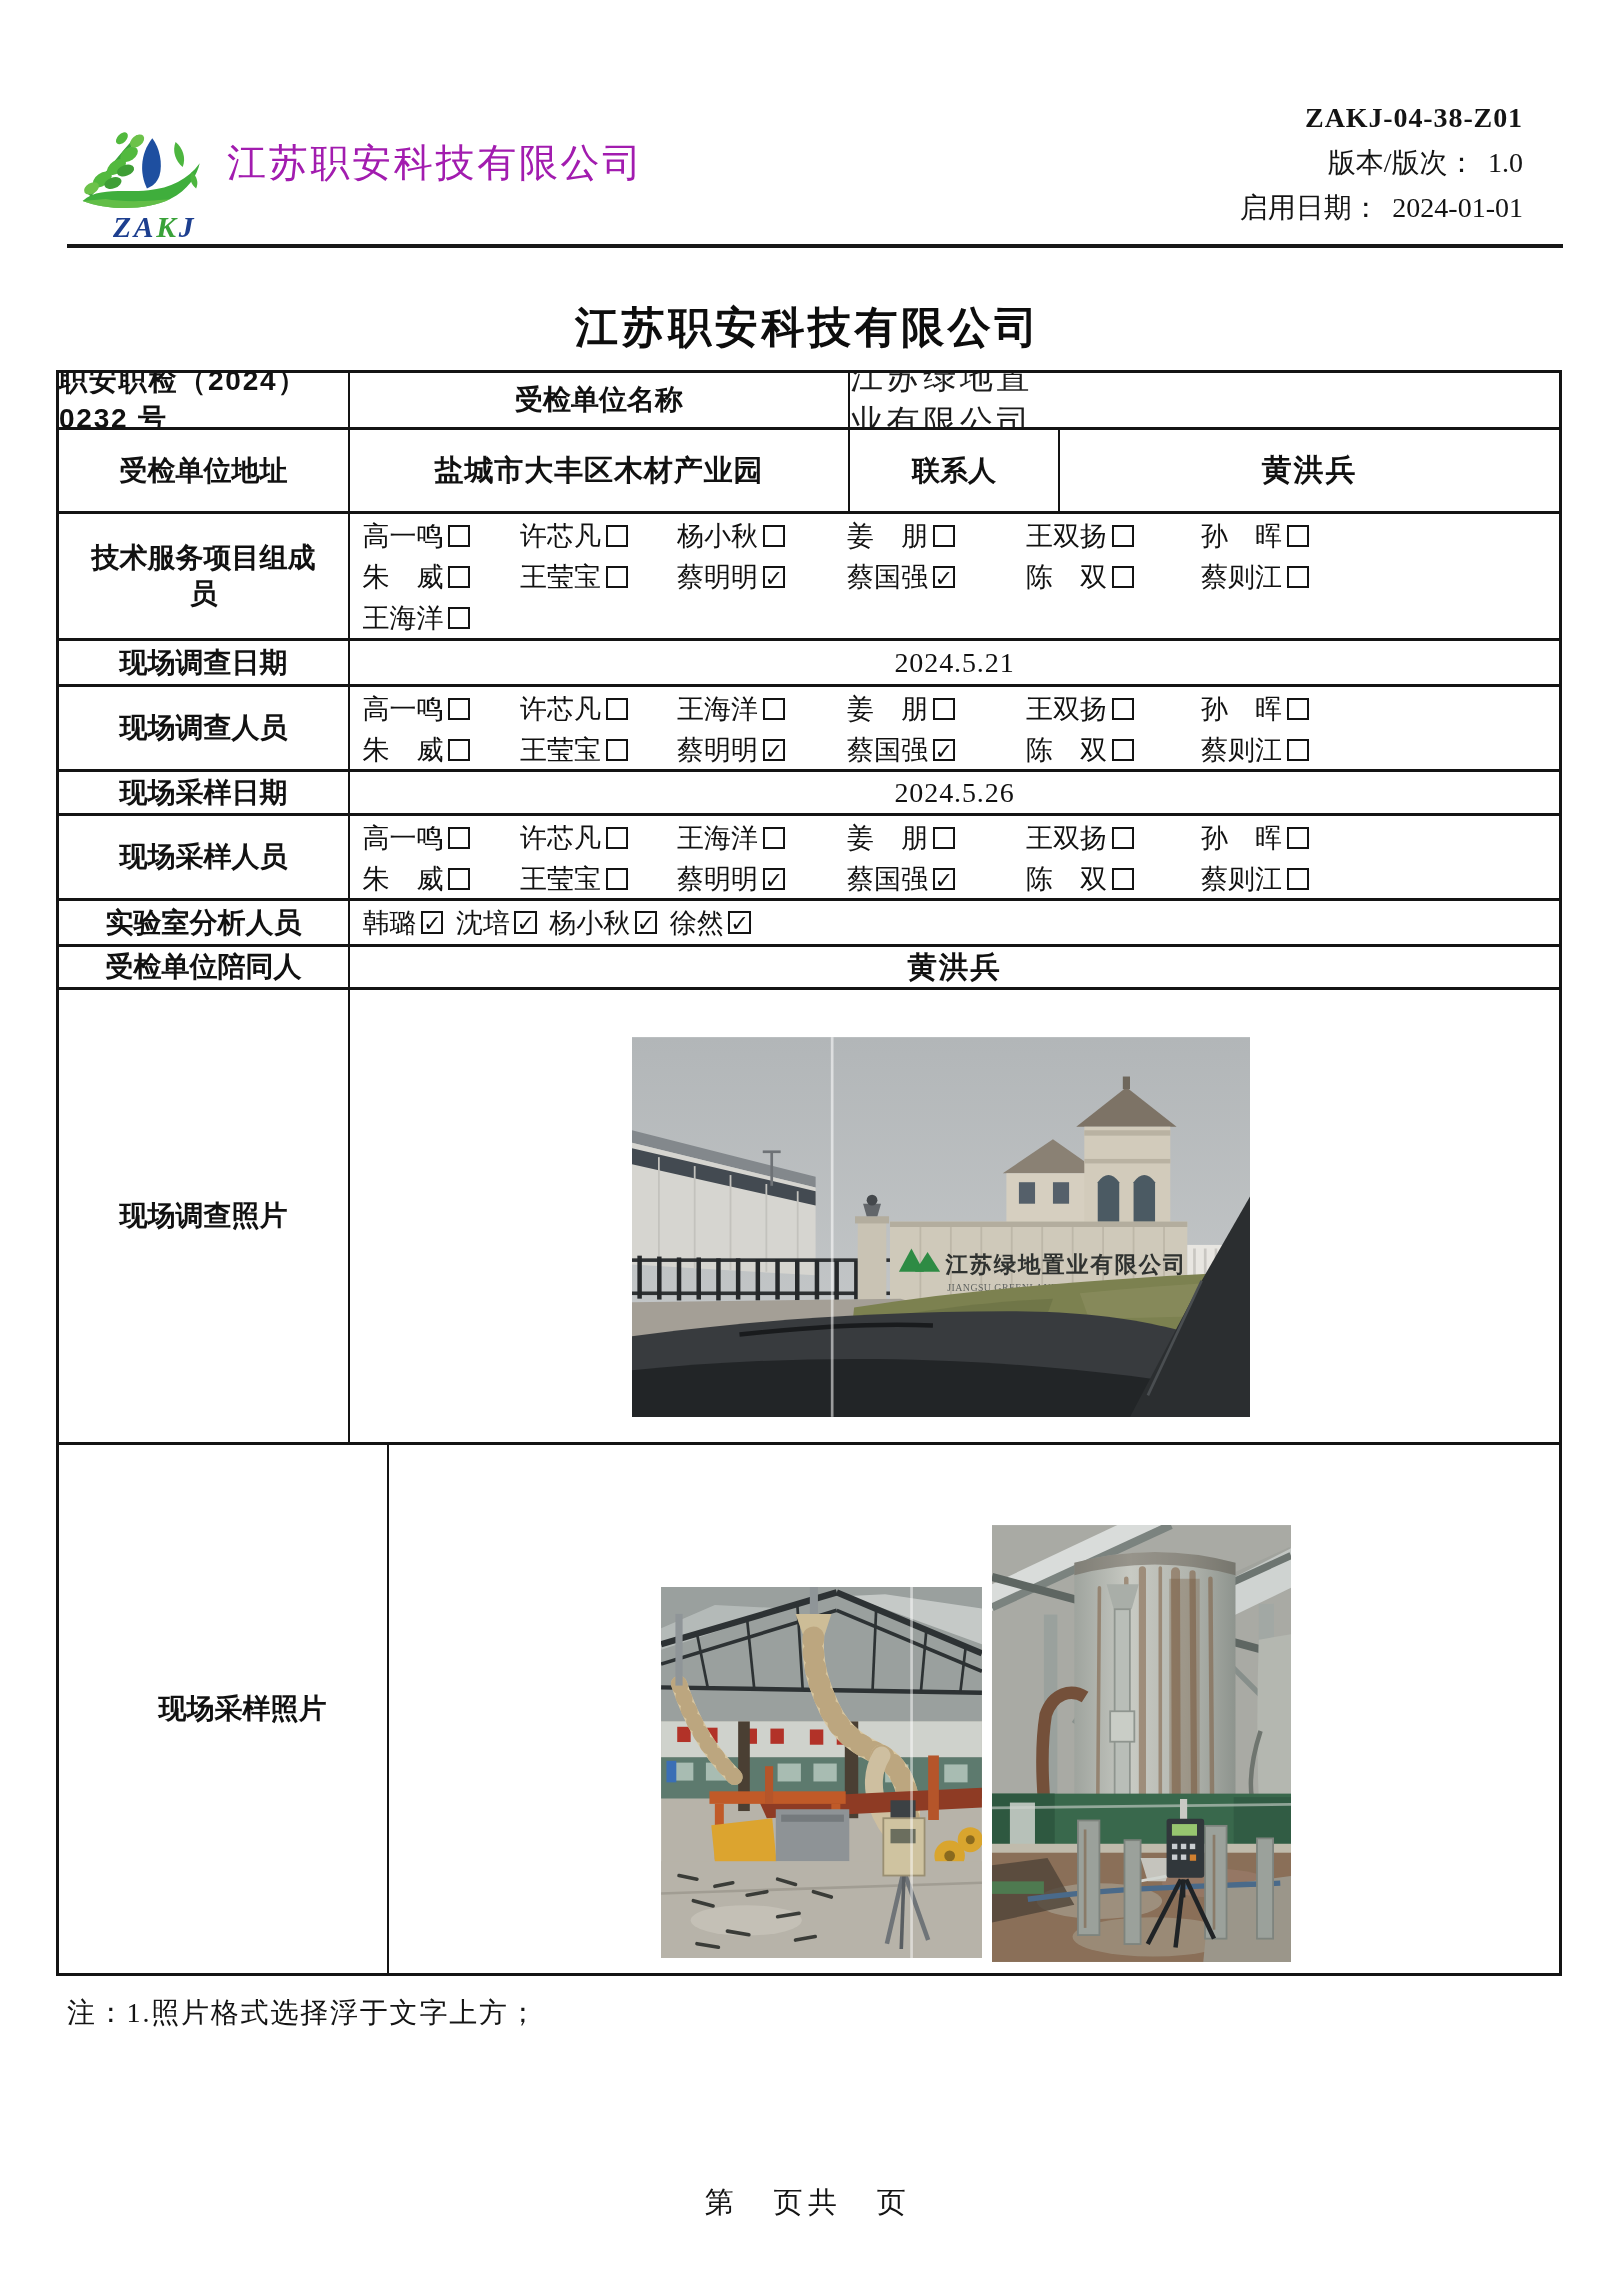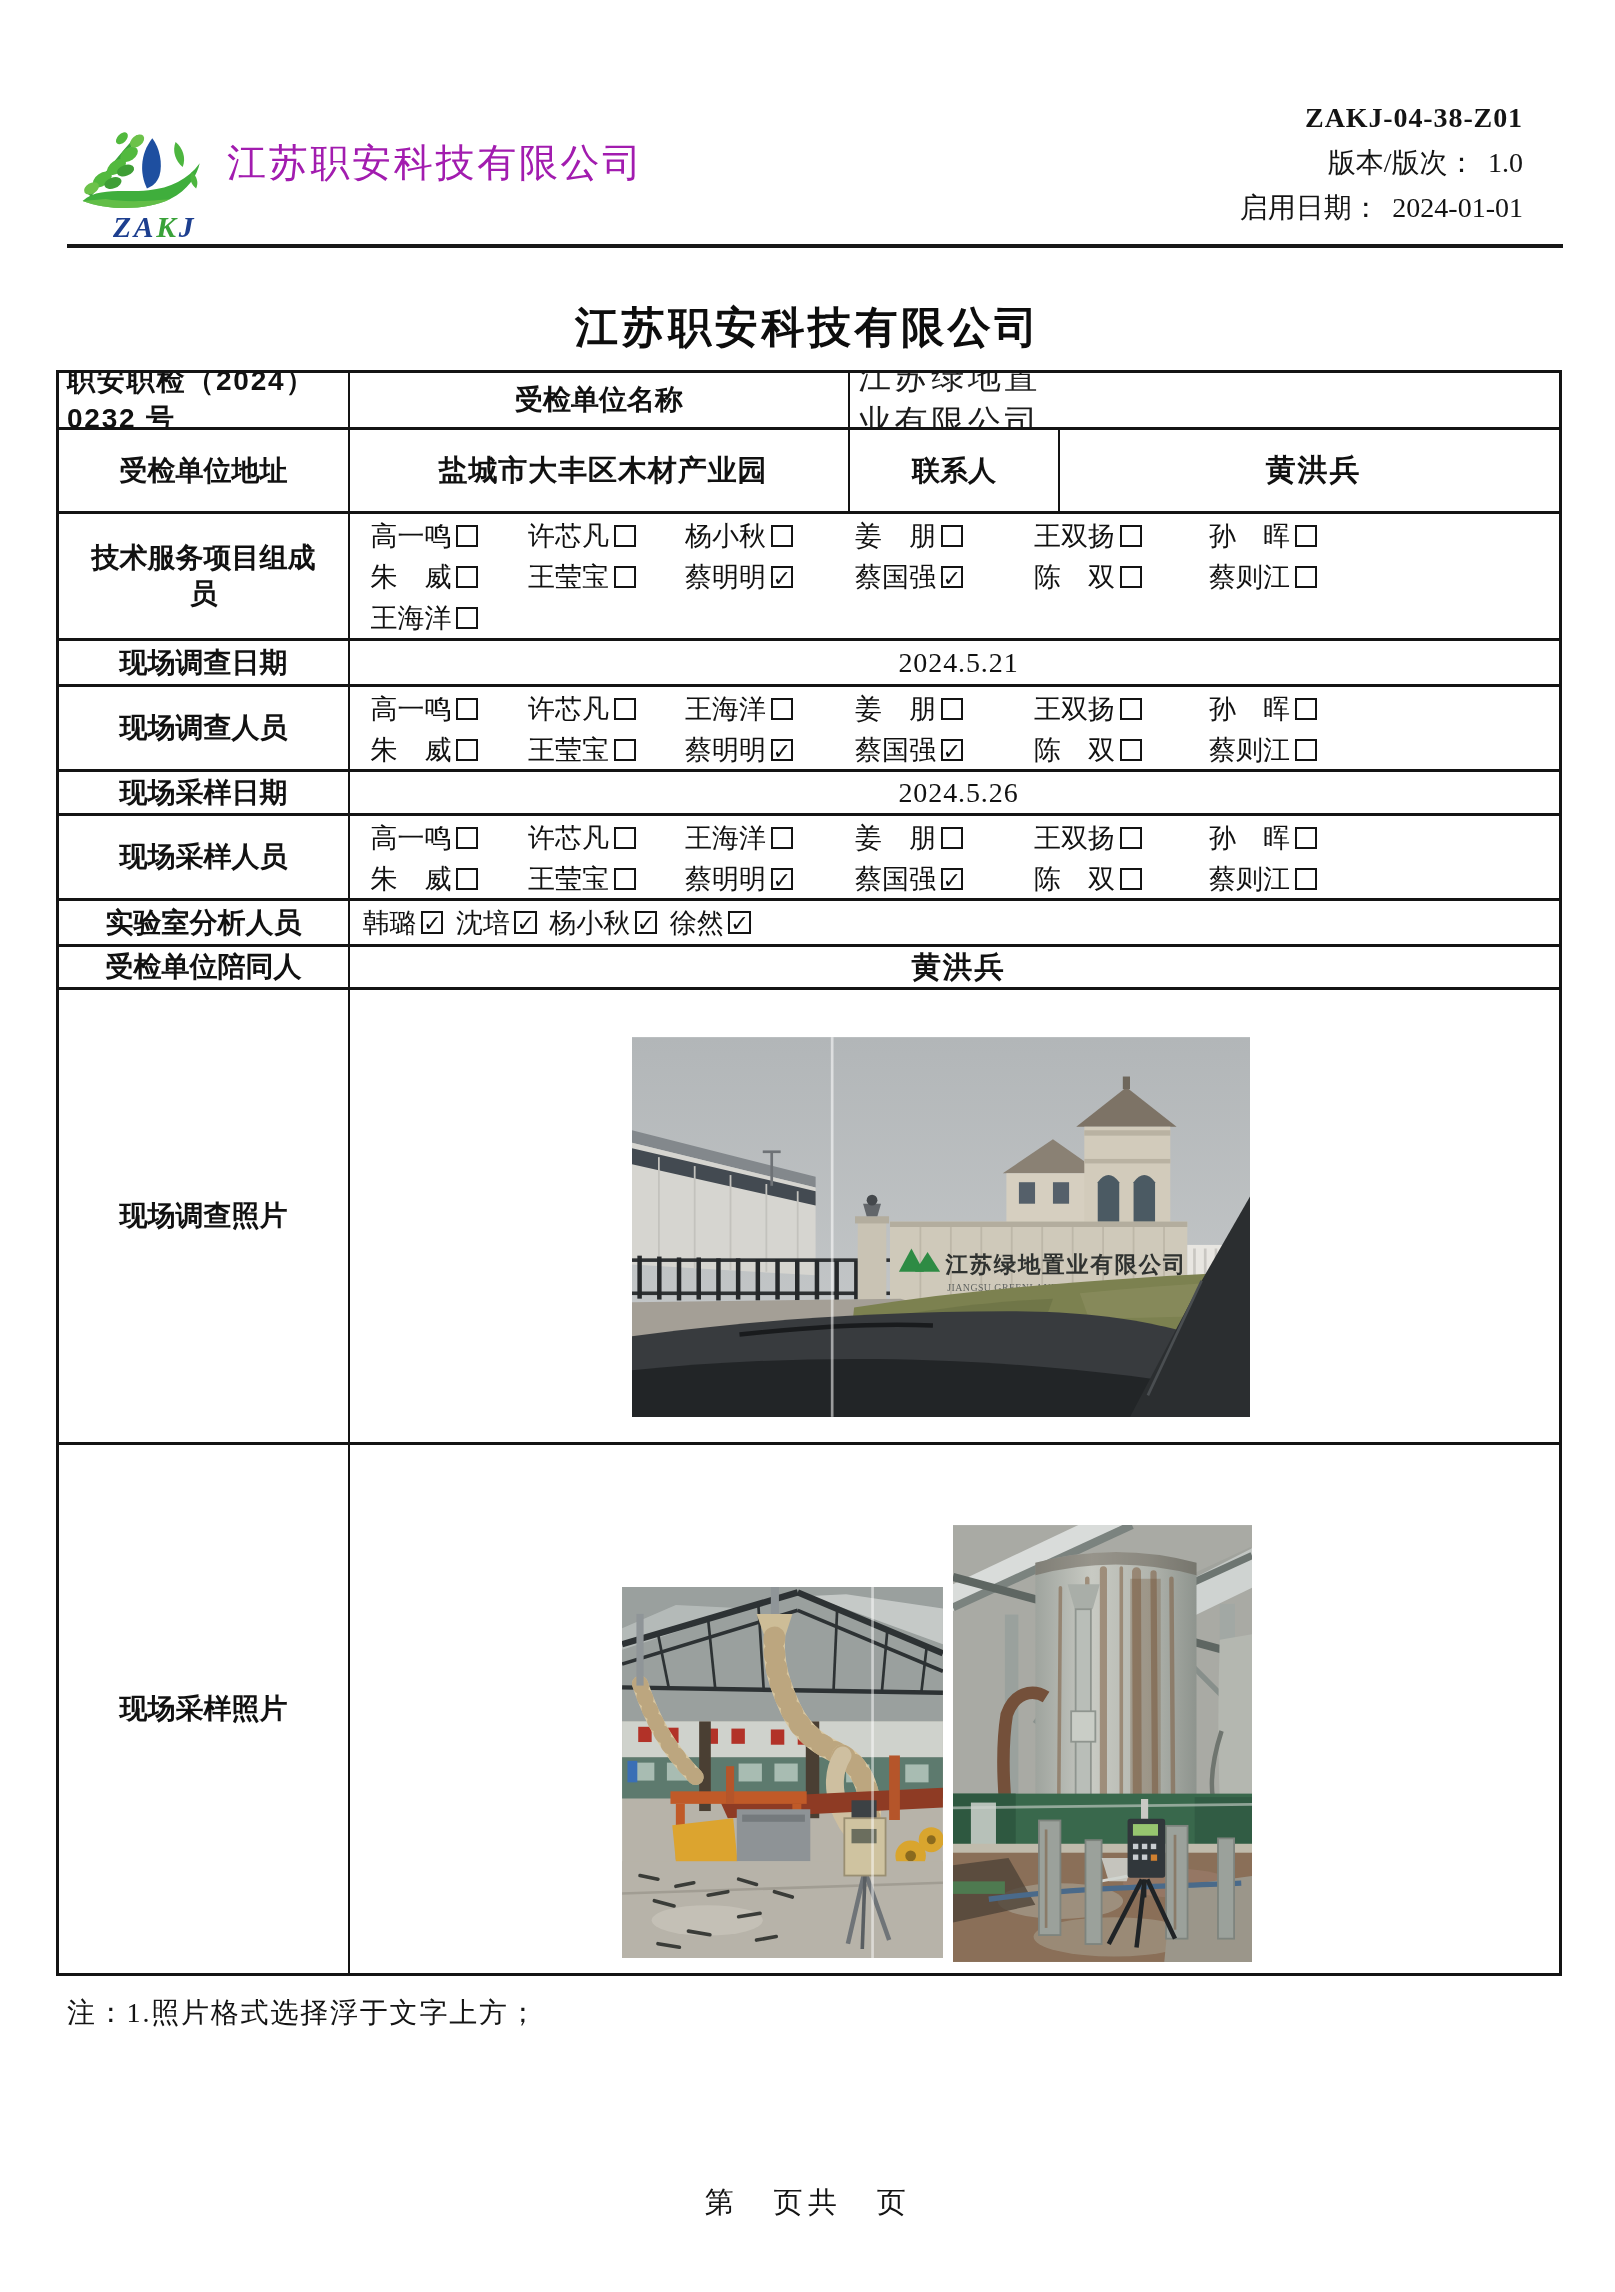--- a/index.html
+++ b/index.html
@@ -16,24 +16,24 @@
   .hdr-right .code{font-weight:600;letter-spacing:0.9px;}
   .hdr-right .val{margin-left:12.5px;}
   .hdr-rule{position:absolute;left:67px;top:244px;width:1496px;height:3.6px;background:#171717;}
 
   .doc-title{position:absolute;left:0;top:299px;width:100%;text-align:center;
              font-size:43px;font-weight:700;letter-spacing:3.6px;color:#0d0d0d;}
 
   
   .tbl{position:absolute;left:56px;top:370px;width:1506px;border:3.6px solid #141414;box-sizing:border-box;}
   .row{display:grid;border-bottom:3.6px solid #141414;box-sizing:content-box;}
-  .row:last-child{border-bottom:none;}
+  .row:last-child{border-bottom:none;margin-left:39px;}
   .cols4{grid-template-columns:291px 500px 210px 1fr;}
   .cols2{grid-template-columns:291px 1fr;}
-  .cell{display:flex;align-items:center;justify-content:center;box-sizing:border-box;overflow:hidden;padding-left:8px;}
+  .cell{display:flex;align-items:center;justify-content:center;box-sizing:border-box;overflow:hidden;}
   .bR{border-right:2.7px solid #141414;}
   .lbl{font-size:28px;font-weight:700;text-align:center;line-height:36px;padding:0 25px;}
   .v-boldsans{font-family:"Liberation Sans","DejaVu Sans",sans-serif;font-weight:700;font-size:28px;letter-spacing:1.8px;}
   .org-name{font-size:33px;letter-spacing:3.6px;color:#1c1c1c;}
   .addr{font-family:"Liberation Sans","DejaVu Sans",sans-serif;font-weight:600;font-size:29px;letter-spacing:0.9px;}
   .contact{font-family:"Liberation Sans","DejaVu Sans",sans-serif;font-weight:700;font-size:30px;letter-spacing:1.8px;}
   .datev{font-size:28px;letter-spacing:0.9px;}
   .accomp{font-family:"Liberation Sans","DejaVu Sans",sans-serif;font-weight:700;font-size:29.6px;letter-spacing:1.8px;}
 
   

